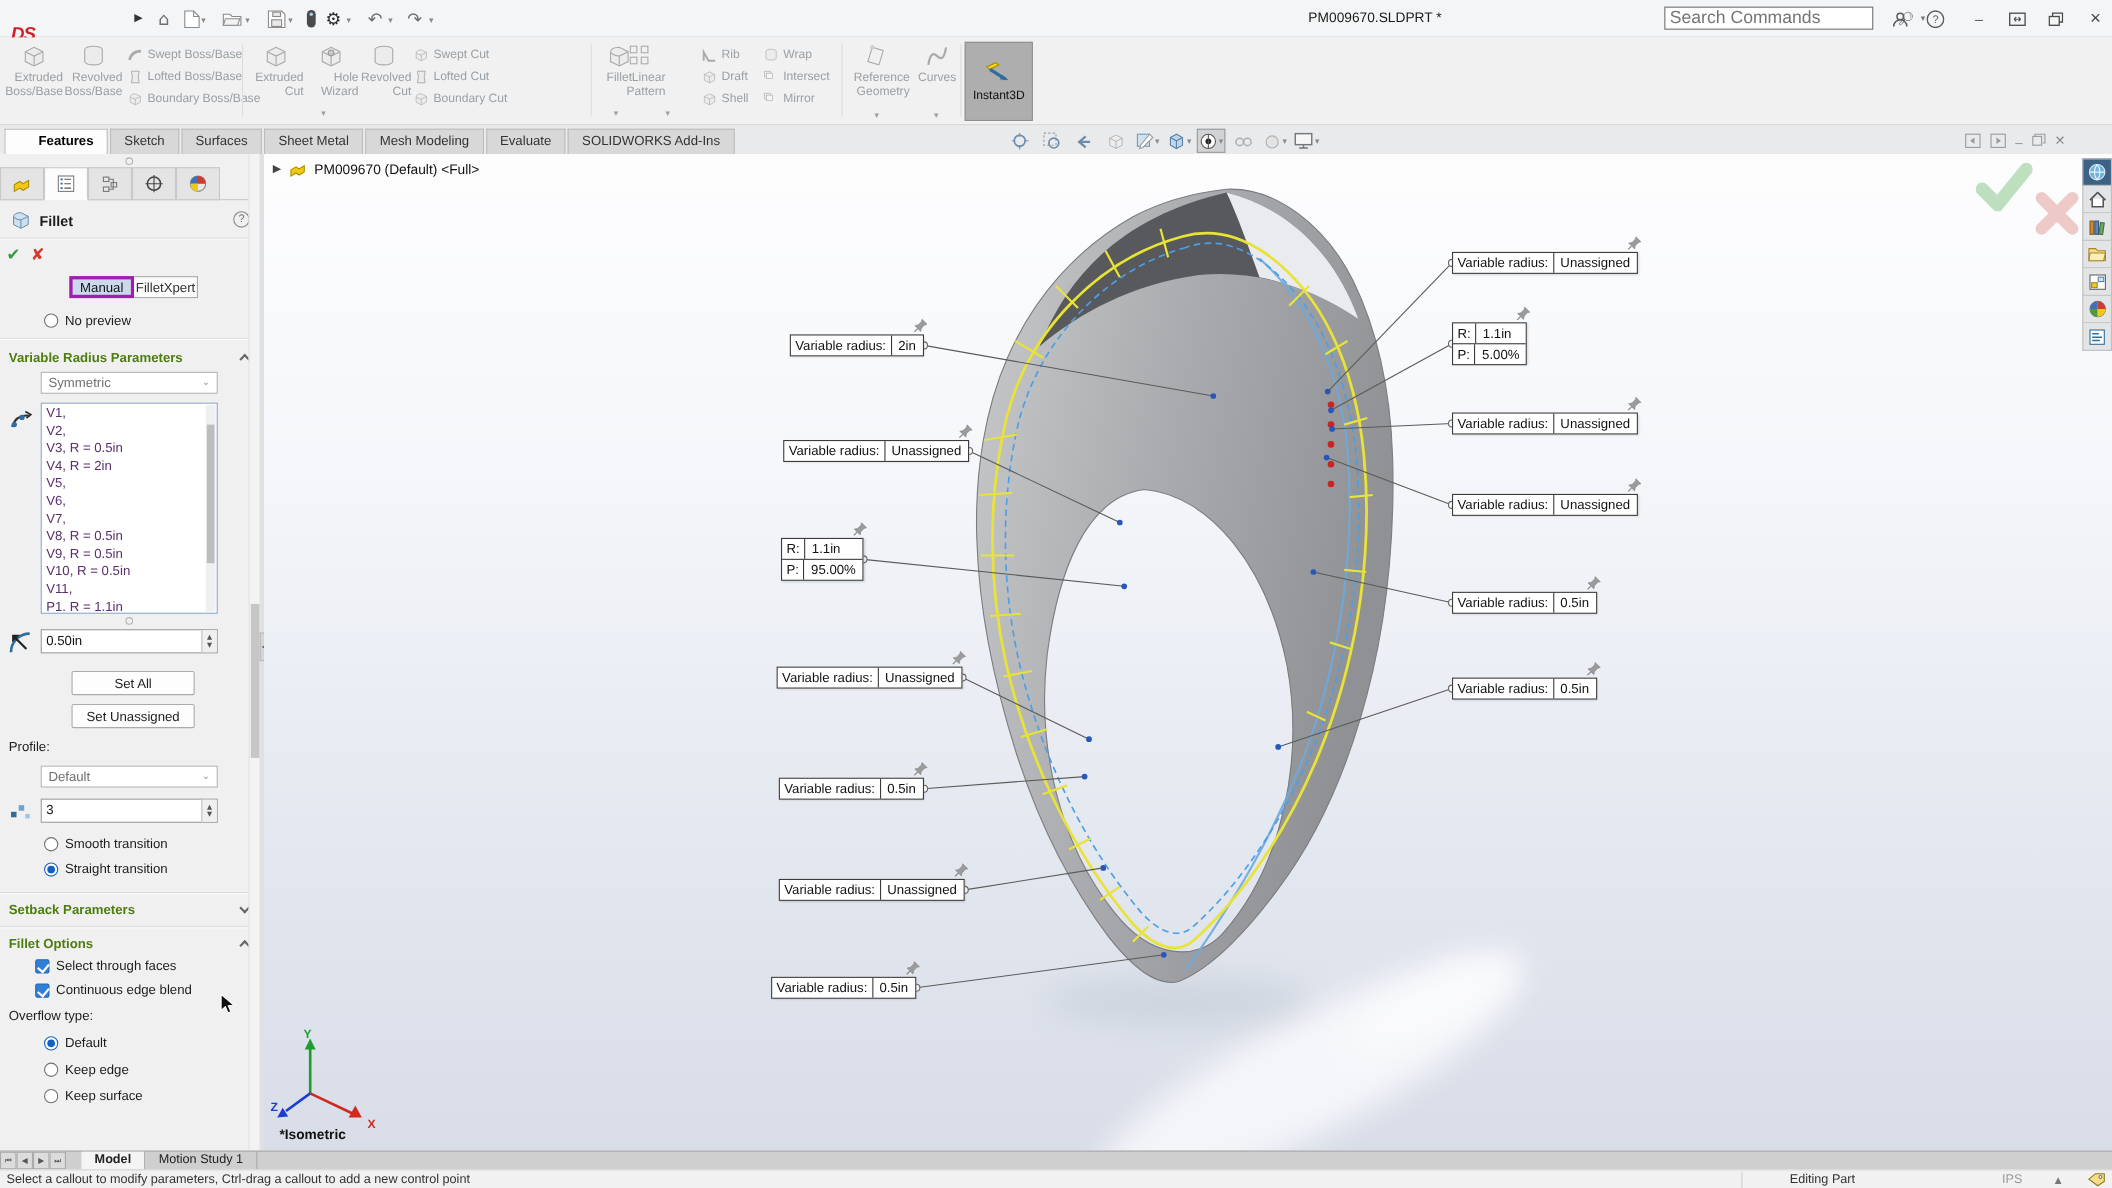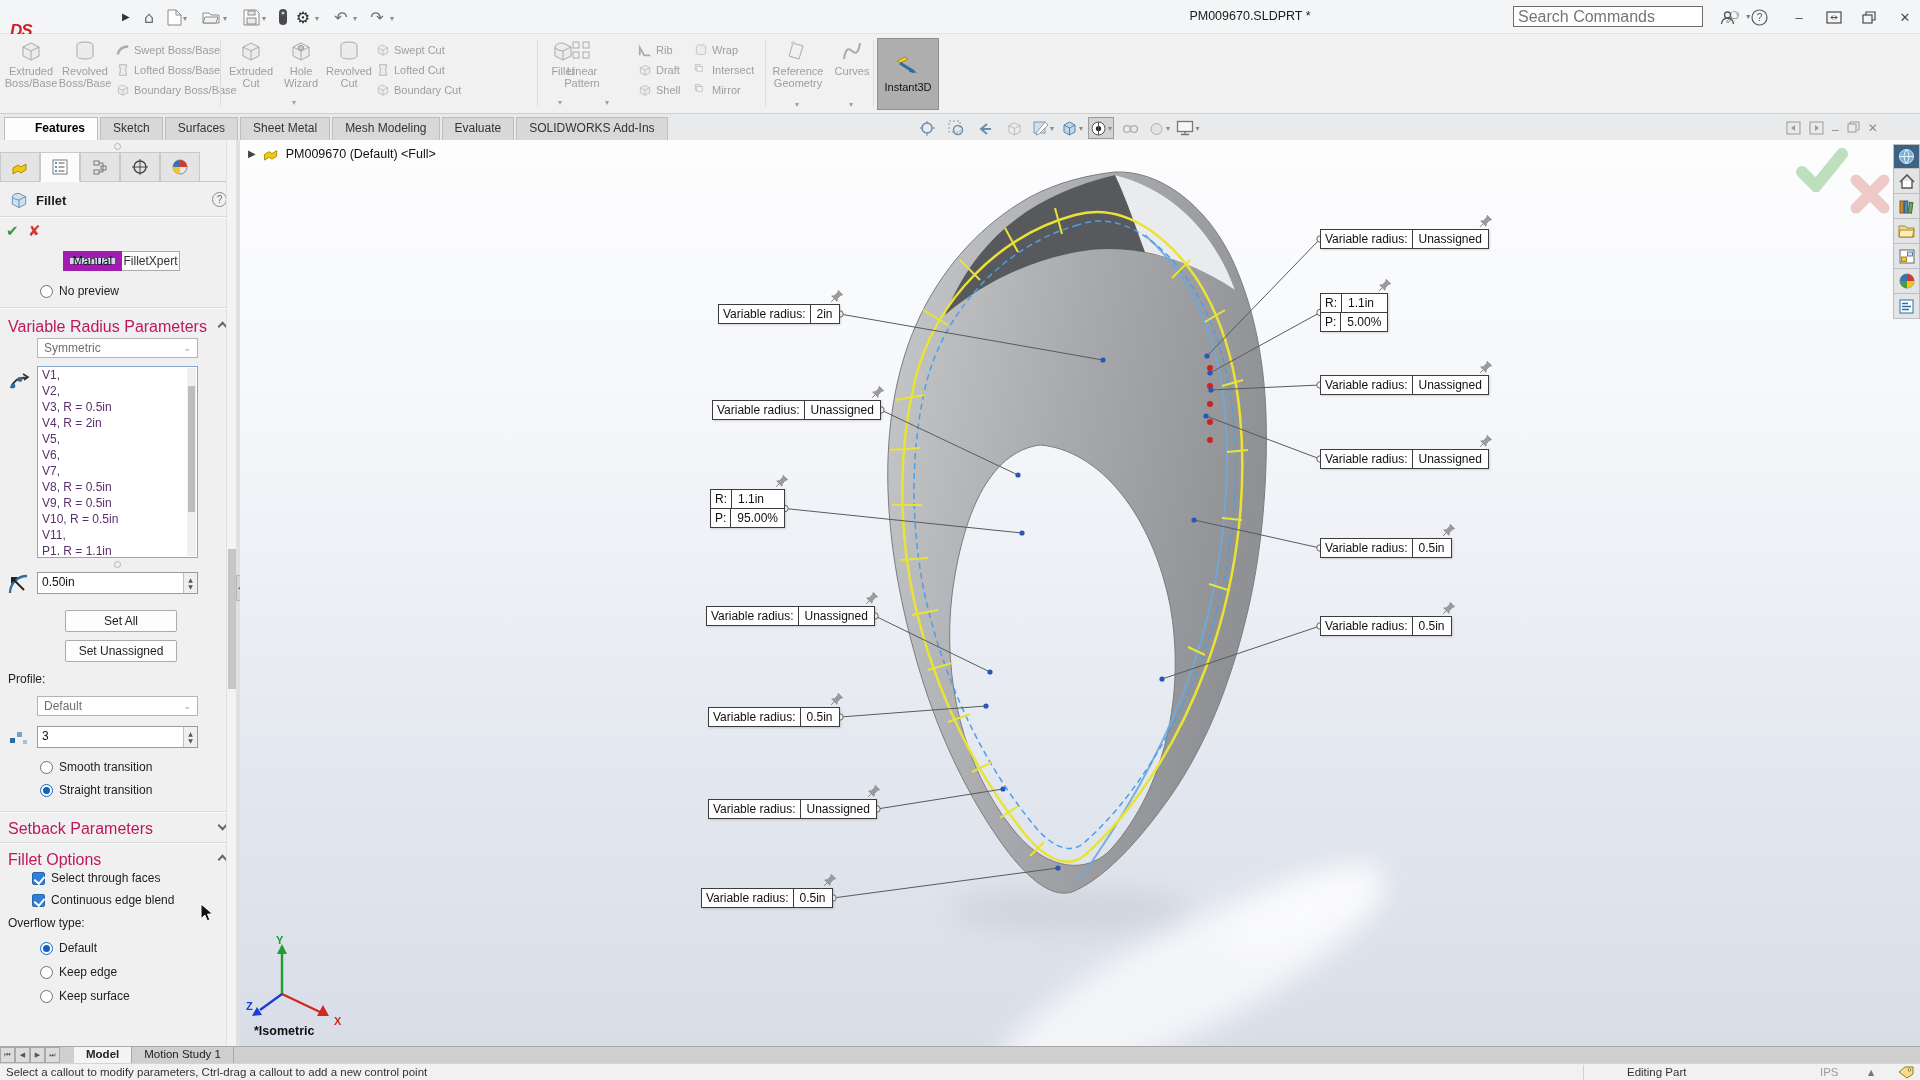--- a/index.html
+++ b/index.html
@@ -25,21 +25,21 @@
   #search-box input { border:none; outline:none; flex:1; font-size:16px; color:#555; background:transparent; }
   #search-box .sep { width:1px; height:14px; background:#ccc; margin:0 3px; }
   .tb-win { position:absolute; top:8px; width:22px; height:18px; display:flex; align-items:center;
     justify-content:center; color:#4b4b4b; font-size:13px; }
 
   
   #ribbon { position:absolute; left:0; top:34px; width:1920px; height:80px; background:#f1f1f2;
     border-bottom:1px solid #cfcfcf; }
   .rsep { position:absolute; top:6px; height:66px; width:1px; background:#dddddd; }
   .rbig { position:absolute; top:5px; width:50px; display:flex; flex-direction:column; align-items:center;
-    color:#9aa0a4; font-size:11px; line-height:12px; text-align:center; }
+    color:#9aa0a4; font-size:11px; line-height:12px; text-align:right; }
   .rbig svg { margin-bottom:2px; }
   .rstack { position:absolute; top:6px; display:flex; flex-direction:column; gap:1px; }
   .rsm { display:flex; align-items:center; gap:4px; height:19px; color:#9aa0a4; font-size:11px; white-space:nowrap; }
   .rdrop { position:absolute; font-size:8px; color:#9aa0a4; }
   #instant3d { position:absolute; left:877px; top:4px; width:62px; height:72px; background:#aeaeae;
     border:1px solid #8f8f8f; display:flex; flex-direction:column; align-items:center; justify-content:center;
     gap:4px; color:#111; font-size:11px; }
   #ribbon-collapse { position:absolute; left:1898px; top:96px; width:12px; height:10px; }
   .chev { display:inline-block; width:7px; height:7px; border-right:2px solid #666; border-bottom:2px solid #666; }
   .chev.up { transform:rotate(-135deg); } .chev.down { transform:rotate(45deg); }
@@ -69,31 +69,31 @@
     display:flex; align-items:center; justify-content:center; }
   .pm-tab.active { background:#fcfcfc; border-bottom:1px solid #fcfcfc; }
   #pm-header { position:absolute; left:0; top:48px; width:236px; height:26px; }
   #pm-title { position:absolute; left:36px; top:5px; font-weight:bold; font-size:13px; color:#1b1b1b; }
   #pm-help { position:absolute; left:212px; top:4px; width:15px; height:15px; border:1px solid #8a8a8a;
     border-radius:50%; color:#6b6b6b; font-size:10px; display:flex; align-items:center; justify-content:center; }
   .groove { position:absolute; left:0; width:236px; height:2px; border-top:1px solid #d9d9d9; border-bottom:1px solid #fbfbfb; }
   #pm-ok { position:absolute; left:6px; top:82px; color:#2e9b3d; font-weight:bold; font-size:15px; }
   #pm-cancel { position:absolute; left:28px; top:82px; color:#d63a2f; font-weight:bold; font-size:15px; }
   .seg { position:absolute; top:111px; height:20px; font-size:12px; display:flex; align-items:center; justify-content:center; }
-  #seg-manual { left:63px; width:59px; background:#ccd9ea; border:7px solid #a21caf; color:#111; }
+  #seg-manual { left:63px; width:59px; background:#ccd9ea; border:3px solid #a21caf; color:#111; }
   #seg-fx { left:122px; width:58px; background:#fbfbfb; border:1px solid #ababab; border-left:none; color:#333; }
   .radio { width:13px; height:13px; border-radius:50%; border:1px solid #707070; background:#fff; display:inline-block; }
   .radio.sel { border:1px solid #1565c0; position:relative; }
   .radio.sel::after { content:""; position:absolute; left:2px; top:2px; width:7px; height:7px; border-radius:50%; background:#0f62c4; }
   .checkbox { width:13px; height:13px; border-radius:2px; background:#2f7fd6; border:1px solid #2668b0;
     display:inline-block; position:relative; }
   .checkbox::after { content:""; position:absolute; left:2.5px; top:1px; width:5px; height:8px;
     border-right:2px solid #fff; border-bottom:2px solid #fff; transform:rotate(40deg); }
   .prow { position:absolute; display:flex; align-items:center; gap:6px; font-size:12px; color:#1d1d1d; }
-  .sechead { position:absolute; left:8px; font-weight:normal; font-size:16px; color:#be185d; }
+  .sechead { position:absolute; left:8px; font-weight:bold; font-size:12px; color:#4d7c0f; }
   .sec-chev { position:absolute; left:219px; }
   .combo { position:absolute; left:37px; width:161px; height:20px; background:#fff; border:1px solid #b5b5b5;
     color:#6f6f6f; font-size:12px; display:flex; align-items:center; padding:0 6px; }
   .combo .cv { flex:1; }
   .combo .ca { font-size:9px; color:#9a9a9a; }
   #vrp-list { position:absolute; left:37px; top:226px; width:161px; height:192px; background:#fff;
     border:1px solid #8aa8c8; overflow:hidden; }
   #vrp-list .row { height:16px; line-height:16px; padding-left:4px; color:#59306b; font-size:12px; }
   #vrp-scroll { position:absolute; right:1px; top:1px; width:9px; height:188px; background:#f0f0f0; }
   #vrp-scroll .thumb { position:absolute; left:1px; top:18px; width:7px; height:126px; background:#bdbdbd; }

